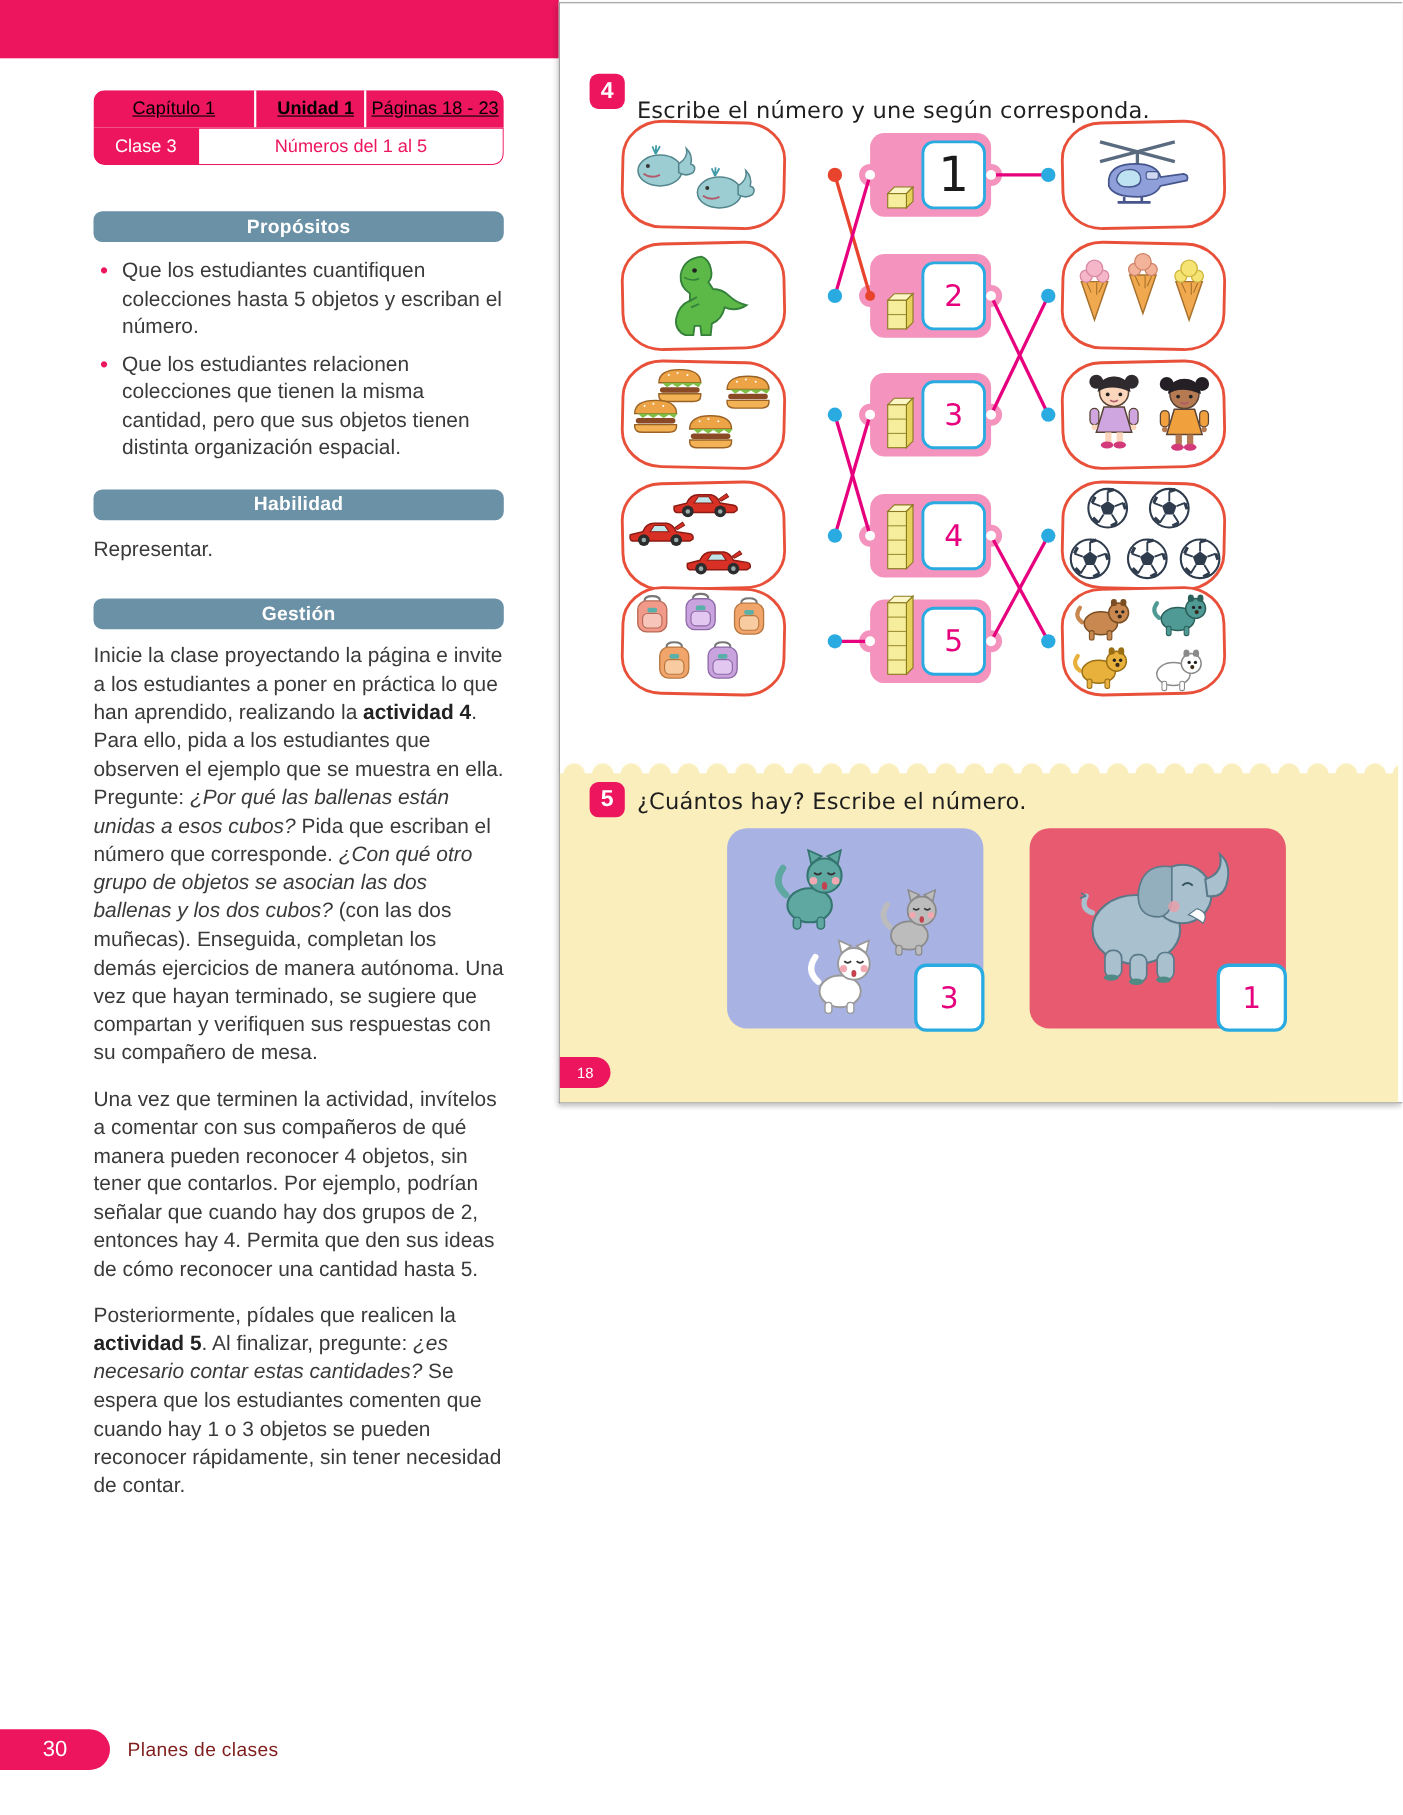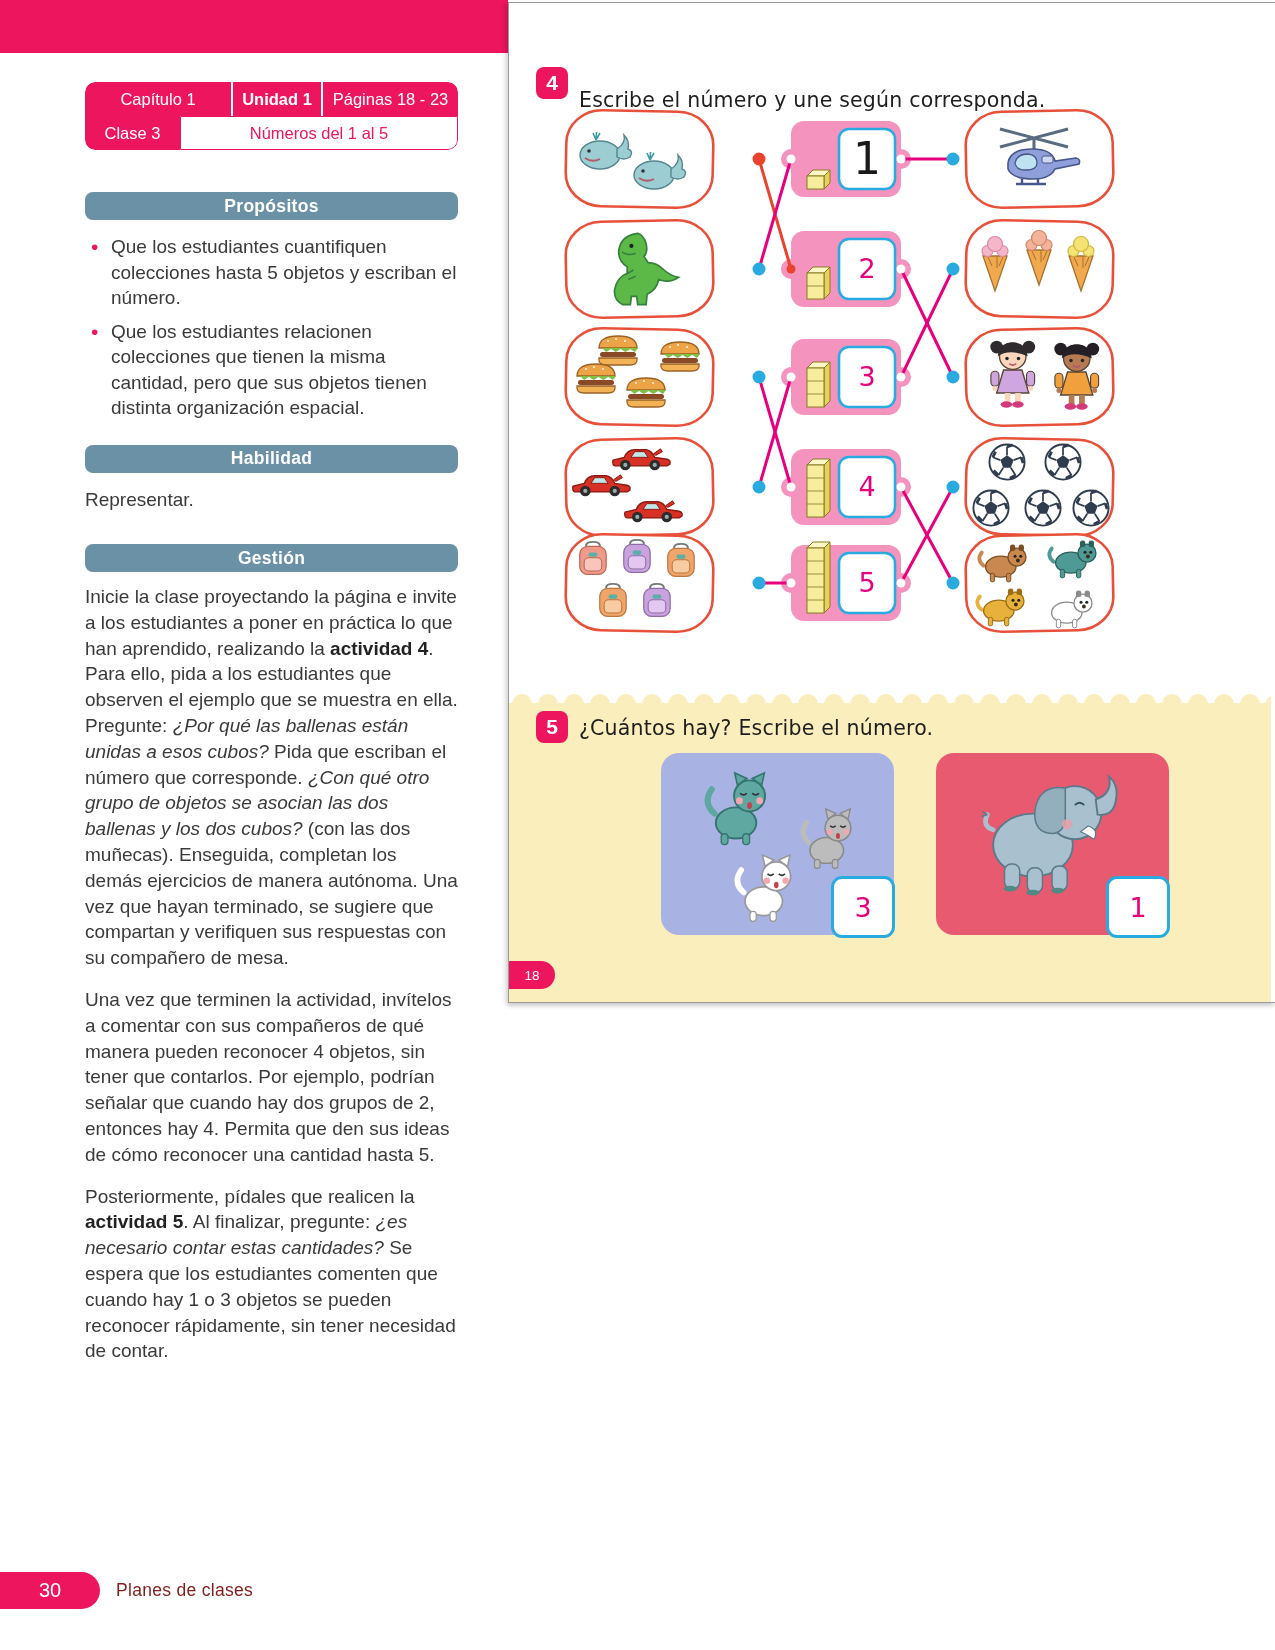--- a/index.html
+++ b/index.html
@@ -8,24 +8,24 @@
   :root{
     --pink:#ec155e; --slate:#6b91a6; --magenta:#e6007e; --red:#e8432d;
     --cyan:#29abe2; --yellow:#faeebc; --cardpink:#f493bd; --lav:#a9b3e3; --coral:#e85a70;
   }
   
   .topbar{position:absolute;left:0;top:0;width:508px;height:53px;background:var(--pink);}
   
   .leftcol{position:absolute;left:85px;top:82px;width:373px;}
   .hdrbox{border-radius:10px;overflow:hidden;box-shadow:0 0 0 1px rgba(236,21,94,.0);}
   .hdr-row1{display:flex;height:34px;background:var(--pink);border-radius:10px 10px 0 0;}
-  .hdr-row1 .cell{display:flex;align-items:center;justify-content:center;color:#ffffff;
-      font-size:16.5px;}
+  .hdr-row1 .cell{display:flex;align-items:center;justify-content:center;color:#000000;
+      font-size:16.5px;text-decoration:underline;}
   .hdr-row1 .c1{width:146px;border-right:2px solid #fff;}
-  .hdr-row1 .c2{width:88px;border-right:2px solid #fff;font-weight:bold;}
+  .hdr-row1 .c2{width:88px;border-right:2px solid #fff;font-weight:bold;padding-left:10px;}
   .hdr-row1 .c3{flex:1;}
   .hdr-row2{display:flex;height:34px;}
   .hdr-class{width:95px;background:var(--pink);color:#fff;display:flex;align-items:center;
       justify-content:center;font-size:16.5px;border-radius:0 0 0 10px;}
   .hdr-topic{flex:1;background:#fff;border:1.5px solid var(--pink);color:var(--pink);
       display:flex;align-items:center;justify-content:center;font-size:16.5px;
       border-radius:0 0 10px 0;}
   .secbar{height:28px;background:var(--slate);border-radius:8px;color:#fff;
       display:flex;align-items:center;justify-content:center;font-size:17.5px;
       font-weight:bold;letter-spacing:.3px;}

